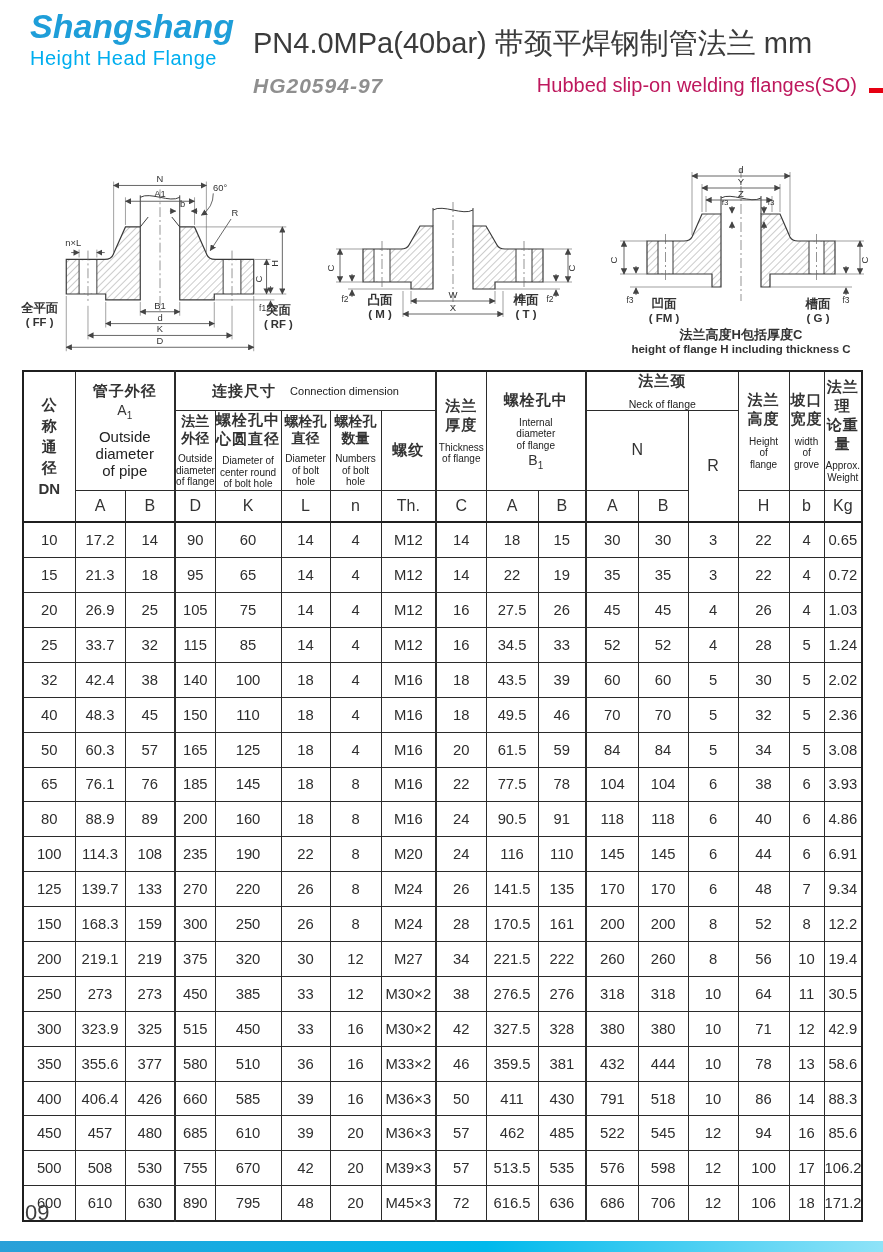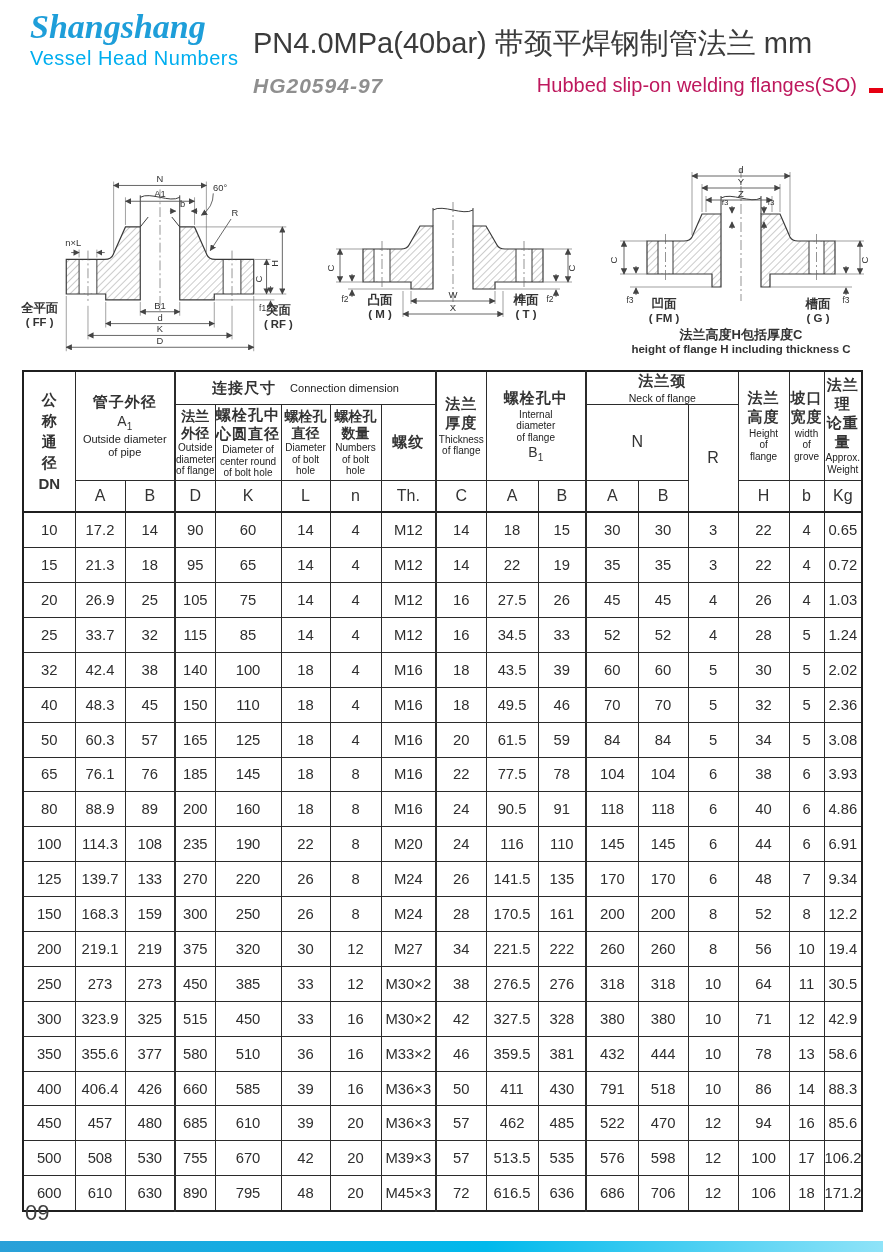--- a/index.html
+++ b/index.html
@@ -1,21 +1,21 @@
 <!DOCTYPE html>
 <html><head>
 <meta charset="utf-8">
 <style>
   html,body{margin:0;padding:0;background:#fff;}
   .page{position:relative;width:883px;height:1252px;background:#fff;overflow:hidden;
         font-family:"Liberation Sans","DejaVu Sans",sans-serif;color:#333;}
 
   
   .logo{position:absolute;left:30px;top:8px;width:220px;}
-  .brand-name{font-size:34px;font-weight:bold;font-style:italic;color:#1e9ed9;letter-spacing:0px;line-height:1.1;font-family:Liberation Serif, serif;}
+  .brand-name{font-size:34px;font-weight:bold;font-style:italic;color:#1e9ed9;letter-spacing:0px;line-height:1.1;}
   .brand-tag{font-size:20px;color:#00aeef;letter-spacing:0.5px;margin-top:2px;}
   .title-block{position:absolute;left:253px;top:24px;right:26px;}
   .doc-title{font-size:29px;color:#3b3b3b;white-space:nowrap;text-align:left;}
   .sub-row{display:flex;justify-content:space-between;align-items:flex-start;margin-top:10px;}
   .std{font-size:21px;font-weight:bold;font-style:italic;color:#8f8f8f;letter-spacing:1px;text-align:right;}
   .sub-en{font-size:20px;color:#be185d;}
   .red-mark{position:absolute;right:0;top:88px;width:14px;height:5px;background:#e60012;}
 
   
   .drawings{position:absolute;left:0;top:152px;width:883px;height:218px;}
@@ -27,42 +27,42 @@
   
   .table-wrap{position:absolute;left:22px;top:370px;}
   table{border-collapse:collapse;table-layout:fixed;width:839px;border:2px solid #1f1f1f;}
   thead{border-bottom:2px solid #1f1f1f;}
   td{border:1px solid #2b2b2b;text-align:center;vertical-align:middle;padding:0;overflow:hidden;}
   .ge{border-right-width:2px;}
   tr.r1{height:30px;} tr.r2{height:76px;} tr.r3{height:32px;}
   tbody td{height:33.9px;font-size:14.8px;color:#2e2e2e;}
   .zh{font-size:15px;font-weight:bold;letter-spacing:1px;line-height:1.25;white-space:pre-line;display:block;}
   .zh-sm{font-size:14px;font-weight:bold;letter-spacing:0;line-height:1.2;white-space:pre-line;display:block;}
-  .en{font-size:10px;line-height:1.15;white-space:pre-line;display:block;color:#222;margin-top:1px;}
+  .en{font-size:10px;line-height:1.15;white-space:pre-line;display:block;color:#222;margin-top:7px;}
   .sym{font-size:14px;display:inline-block;margin-top:1px;}
   .sym sub{font-size:10px;}
   .letter{font-size:16px;}
   .dn-cell{font-size:15px;font-weight:bold;white-space:pre-line;line-height:1.4;letter-spacing:0;}
   .conn-head{display:flex;align-items:center;justify-content:center;gap:14px;}
   .conn-head .zh{white-space:nowrap;}
   .conn-head .en2{font-size:11px;color:#222;}
 
   
   .page-num{position:absolute;left:25px;top:1200px;font-size:22px;color:#3d3d3d;}
   .bottom-bar{position:absolute;left:0;bottom:0;width:883px;height:11px;
               background:linear-gradient(90deg,#2aa0d8 0%,#00b9ec 55%,#8fe3f8 100%);}
 </style>
 </head>
 <body>
 
 <div class="page">
 
   <div class="logo">
     <div class="brand-name">Shangshang</div>
-    <div class="brand-tag">Vessel Head Numbers</div>
+    <div class="brand-tag">Height Head Flange</div>
   </div>
   <div class="title-block">
     <div class="doc-title">PN4.0MPa(40bar) 带颈平焊钢制管法兰  mm</div>
     <div class="sub-row">
       <span class="std">HG20594-97</span>
       <span class="sub-en">Hubbed slip-on welding flanges(SO)</span>
     </div>
   </div>
   <div class="red-mark"></div>
 
@@ -325,21 +325,21 @@
       <thead>
         <tr class="r1">
           <td rowspan="3"><span class="dn-cell">公
 称
 通
 径
 DN</span></td>
           <td colspan="2" rowspan="2" class="ge">
             <span class="zh">管子外径</span>
             <span class="sym"><span>A</span><sub>1</sub></span>
-            <span class="en" style="font-size:11px">Outside diameter
+            <span class="en" style="font-size:15px">Outside diameter
 of pipe</span>
           </td>
           <td colspan="5" class="ge">
             <div class="conn-head">
               <span class="zh">连接尺寸</span>
               <span class="en2">Connection dimension</span>
             </div>
           </td>
           <td rowspan="2">
             <span class="zh">法兰
@@ -766,21 +766,21 @@
             <td class="ge">480</td>
             <td>685</td>
             <td>610</td>
             <td>39</td>
             <td>20</td>
             <td class="ge">M36×3</td>
             <td>57</td>
             <td>462</td>
             <td class="ge">485</td>
             <td>522</td>
-            <td>470</td>
+            <td>545</td>
             <td>12</td>
             <td>94</td>
             <td>16</td>
             <td>85.6</td>
           </tr>
           <tr>
             <td>500</td>
             <td>508</td>
             <td class="ge">530</td>
             <td>755</td>

